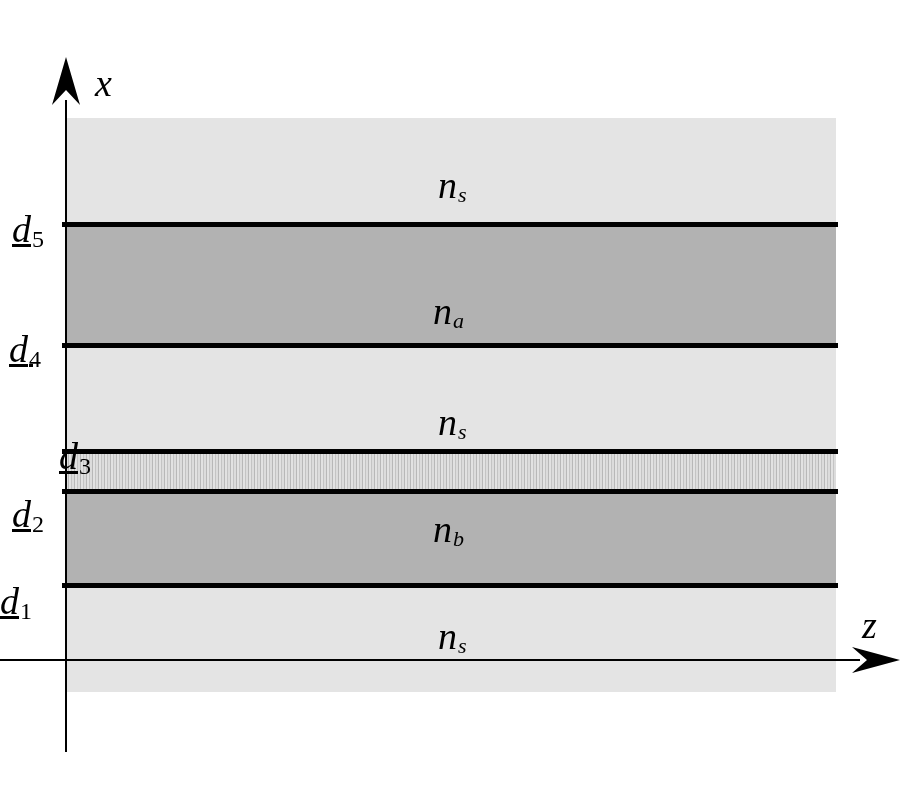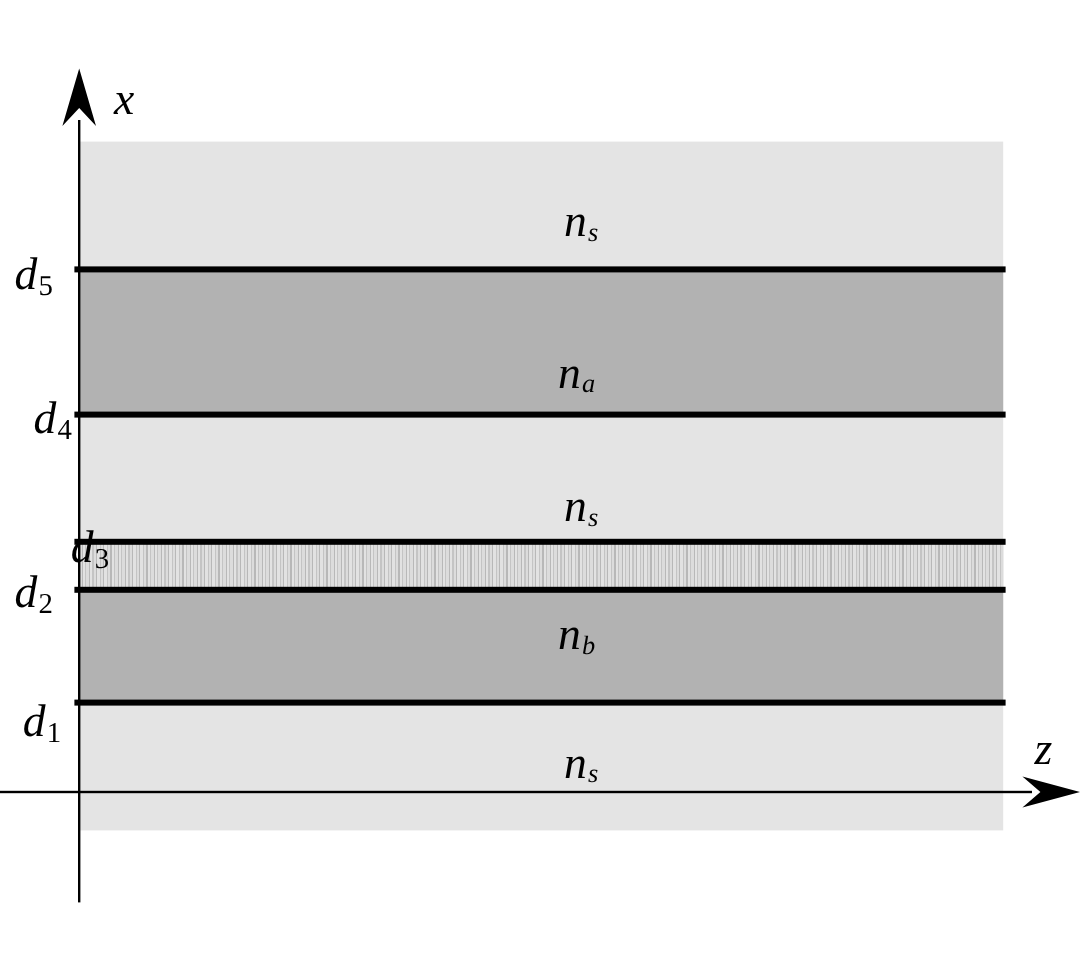--- a/index.html
+++ b/index.html
@@ -10,23 +10,23 @@
     .layer { position: absolute; left: 66px; width: 770px; }
     .layer-dark { background: #b2b2b2; }
     .layer-stripe {
       background: repeating-linear-gradient(90deg,
         #dcdcdc 0px, #dcdcdc 2px, #b8b8b8 2px, #b8b8b8 3px, #e2e2e2 3px, #e2e2e2 5px, #c4c4c4 5px, #c4c4c4 6px);
     }
     .iface { position: absolute; left: 62px; width: 776px; height: 5px; background: #000; }
     .axis-x-line { position: absolute; left: 65px; top: 100px; width: 2px; height: 652px; background: #000; }
     .axis-z-line { position: absolute; left: 0px; top: 659px; width: 860px; height: 2px; background: #000; }
     .lbl { position: absolute; font-style: italic; color: #000; line-height: 1; white-space: nowrap; }
-    .lbl-layer { font-size: 38px; margin-left: 32px; }
+    .lbl-layer { font-size: 38px; }
     .lbl-layer sub { font-size: 22px; font-style: italic; vertical-align: -4px; margin-left: 1px; }
-    .lbl-d { font-size: 38px; }
+    .lbl-d { font-size: 38px; text-decoration: underline; }
     .lbl-d sub { font-size: 24px; font-style: normal; vertical-align: -5px; margin-left: 1px; }
     .lbl-axis { font-size: 38px; }
     svg { position: absolute; overflow: visible; }
   </style>
 </head>
 <body>
 
 <div class="abs region-bg"></div>
 
 <div class="layer layer-dark" style="top:226px;height:119px;"></div>
@@ -49,22 +49,22 @@
 </svg>
 
 <svg width="50" height="30" style="left:852px;top:645px;">
   <polygon points="48,15 0,28 15,15 0,2" fill="#000"></polygon>
 </svg>
 
 <div class="lbl lbl-axis" style="left:95px;top:64px;">x</div>
 <div class="lbl lbl-axis" style="left:862px;top:606px;">z</div>
 
 <div class="lbl lbl-d" style="left:12px;top:210px;"><span>d</span><sub>5</sub></div>
-<div class="lbl lbl-d" style="left:28px;top:330px;"><span>d</span><sub>4</sub></div>
+<div class="lbl lbl-d" style="left:9px;top:330px;"><span>d</span><sub>4</sub></div>
 <div class="lbl lbl-d" style="left:28px;top:437px;margin-left:31px;"><span>d</span><sub>3</sub></div>
-<div class="lbl lbl-d" style="left:12px;top:475px;"><span>d</span><sub>2</sub></div>
-<div class="lbl lbl-d" style="left:19px;top:582px;"><span>d</span><sub>1</sub></div>
+<div class="lbl lbl-d" style="left:12px;top:495px;"><span>d</span><sub>2</sub></div>
+<div class="lbl lbl-d" style="left:0;top:582px;"><span>d</span><sub>1</sub></div>
 
 <div class="lbl lbl-layer" style="left:438px;top:166px;"><span>n</span><sub>s</sub></div>
 <div class="lbl lbl-layer" style="left:433px;top:292px;"><span>n</span><sub>a</sub></div>
 <div class="lbl lbl-layer" style="left:438px;top:403px;"><span>n</span><sub>s</sub></div>
 <div class="lbl lbl-layer" style="left:433px;top:510px;"><span>n</span><sub>b</sub></div>
 <div class="lbl lbl-layer" style="left:438px;top:617px;"><span>n</span><sub>s</sub></div>
 
 </body></html>

